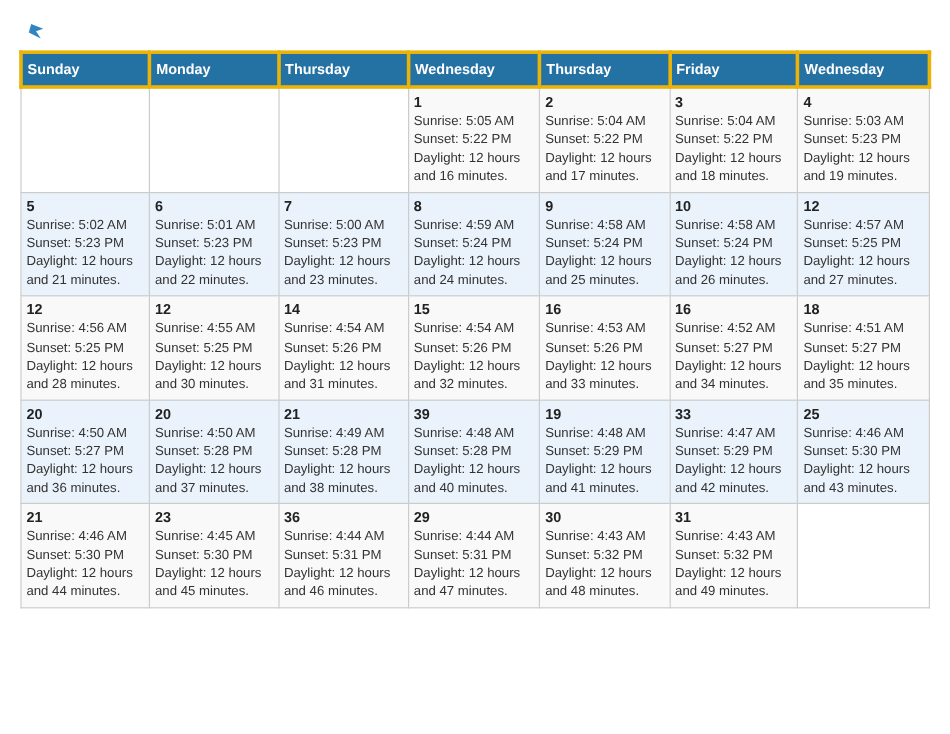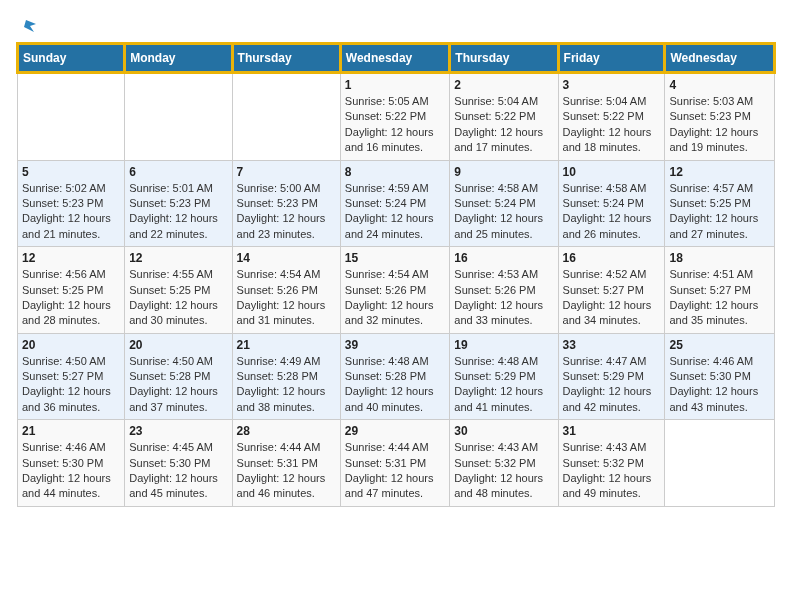--- a/index.html
+++ b/index.html
@@ -202,21 +202,21 @@
       <tr>
         <td>
           <div class="day-number">21</div>
           <div class="day-info">Sunrise: 4:46 AM<br>Sunset: 5:30 PM<br>Daylight: 12 hours<br>and 44 minutes.</div>
         </td>
         <td>
           <div class="day-number">23</div>
           <div class="day-info">Sunrise: 4:45 AM<br>Sunset: 5:30 PM<br>Daylight: 12 hours<br>and 45 minutes.</div>
         </td>
         <td>
-          <div class="day-number">28</div>
+          <div class="day-number">36</div>
           <div class="day-info">Sunrise: 4:44 AM<br>Sunset: 5:31 PM<br>Daylight: 12 hours<br>and 46 minutes.</div>
         </td>
         <td>
           <div class="day-number">29</div>
           <div class="day-info">Sunrise: 4:44 AM<br>Sunset: 5:31 PM<br>Daylight: 12 hours<br>and 47 minutes.</div>
         </td>
         <td>
           <div class="day-number">30</div>
           <div class="day-info">Sunrise: 4:43 AM<br>Sunset: 5:32 PM<br>Daylight: 12 hours<br>and 48 minutes.</div>
         </td>

